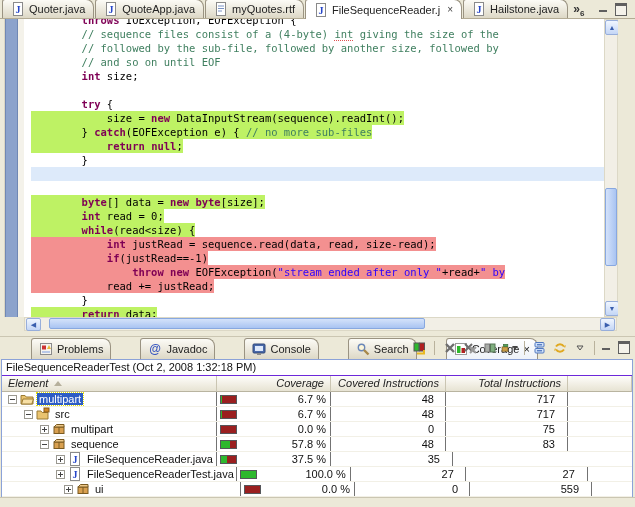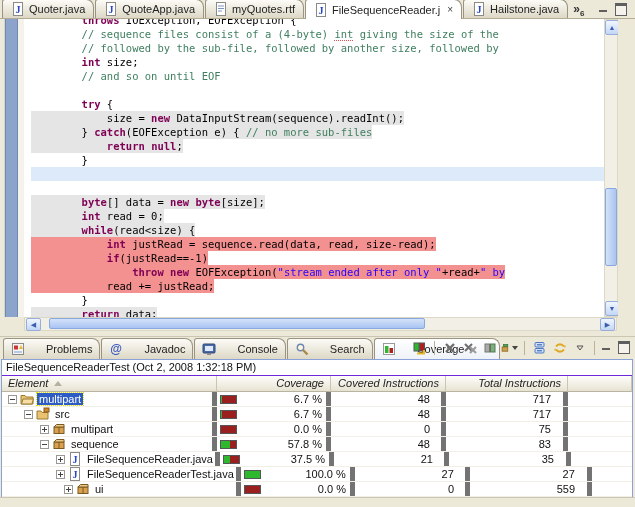--- a/index.html
+++ b/index.html
@@ -23,21 +23,21 @@
   .minbtn::after{content:"";position:absolute;left:1px;bottom:2px;width:8px;height:2px;background:#5f5f5f;}
   .maxbtn{width:10px;height:9px;border:1px solid #5f5f5f;border-top:3px solid #5f5f5f;background:#f4f2ea;}
   
   #ebody{position:absolute;top:19px;left:0;width:635px;height:298px;}
   #ruler{position:absolute;left:0;top:0;width:5px;height:100%;background:#eceadb;border-right:1px solid #d9d5c4;box-sizing:border-box;}
   #bluebar{position:absolute;left:5px;top:0;width:13px;height:100%;background:#8ca3cc;border-left:1px solid #7088b4;border-right:1px solid #7088b4;box-sizing:border-box;}
   #gutterstrip{position:absolute;left:18px;top:0;width:6px;height:100%;background:#f4f2ea;}
   #codearea{position:absolute;left:24px;top:0;width:580px;height:100%;background:#fff;overflow:hidden;}
   .cl{height:14px;line-height:14px;white-space:pre;font-family:"DejaVu Sans Mono",monospace;font-size:10.5px;color:#000;}
   .cl .hl{display:inline-block;margin-left:7px;}
-  .hl.green{background:#e5e5e5;}
+  .hl.green{background:#bef264;}
   .hl.red{background:#f39090;}
   .hl.blue{background:#ddeafa;}
   .cl.full .hl{display:block;margin-right:0;}
   .kw{color:#7f0055;font-weight:bold;}
   .cm{color:#3f7f5f;}
   .str{color:#2a00ff;}
   .msp{border-bottom:1px dotted #e05050;}
   
   #vscroll{position:absolute;left:604px;top:0;width:14px;height:298px;background:#f2efe6;border:1px solid #dcd8c6;box-sizing:border-box;}
   #rmargin{position:absolute;left:618px;top:0;width:17px;height:100%;background:#ece9d8;}
@@ -46,43 +46,43 @@
   #vup{top:0;left:0;} #vdown{bottom:0;left:0;}
   #vthumb{position:absolute;left:0;top:168px;width:12px;height:78px;
     background:linear-gradient(90deg,#d4e2fa,#a9c4f2);border:1px solid #88a8e0;border-radius:2px;box-sizing:border-box;}
   #hscroll{position:absolute;top:317px;left:24px;width:593px;height:14px;background:#f2efe6;border:1px solid #dcd8c6;box-sizing:border-box;}
   #hleft{left:1px;top:0;width:13px;height:11px;} #hright{right:1px;top:0;width:13px;height:11px;}
   #hthumb{position:absolute;left:24px;top:0;width:376px;height:11px;
     background:linear-gradient(#d4e2fa,#a9c4f2);border:1px solid #88a8e0;border-radius:2px;box-sizing:border-box;}
   
   #vtabbar{position:absolute;top:336px;left:0;width:635px;height:23px;box-sizing:border-box;
     border-top:1px solid #cbc6b2;display:flex;align-items:flex-end;padding-left:3px;}
-  .vtab{height:20px;display:flex;align-items:center;gap:21px;padding:0 7px;
+  .vtab{height:20px;display:flex;align-items:center;gap:4px;padding:0 7px;
     background:linear-gradient(#fcfbf6,#ddd8c6);border:1px solid #9a9382;border-bottom:none;
-    border-radius:3px 8px 0 0;font-size:11px;color:#222;white-space:nowrap;margin-right:1px;}
+    border-radius:3px 8px 0 0;font-size:11px;color:#222;white-space:nowrap;margin-right:1px;margin-left:28px;}
   .vtab.active{background:linear-gradient(#ffffff,#eef2f8);}
   #vtoolbar{position:absolute;right:5px;top:339px;display:flex;align-items:center;gap:3px;}
   .tbtn{width:17px;height:17px;display:flex;align-items:center;justify-content:center;}
   .vsep{width:1px;height:14px;background:#b9b29c;margin:0 3px;}
   .ddarrow{width:0;height:0;border-left:3px solid transparent;border-right:3px solid transparent;border-top:4px solid #444;margin-left:1px;}
   
   #vcontent{position:absolute;top:359px;left:1px;width:632px;height:138px;
     border:1px solid #8ba2d8;background:#fff;box-sizing:border-box;}
   #sessionbar{height:15px;line-height:15px;font-size:11px;color:#111;padding-left:4px;
     border-bottom:1px solid #6d28d9;white-space:nowrap;}
   #thead{display:flex;height:16px;font-style:italic;}
   .hcell{box-sizing:border-box;height:16px;line-height:15px;font-size:11px;color:#222;
     background:linear-gradient(#fefdfa,#e7e3d3);border-right:1px solid #cac5b2;border-bottom:1px solid #b9b4a0;
     padding:0 6px;display:flex;align-items:center;}
   .hcell.num{justify-content:flex-end;}
   .sorttri{width:0;height:0;border-left:4px solid transparent;border-right:4px solid transparent;
     border-bottom:5px solid #b6b09c;margin-left:6px;}
   .trow{display:flex;height:14px;align-items:center;}
   .cell{box-sizing:border-box;height:14px;display:flex;align-items:center;font-size:11px;color:#111;
-    border-right:5px solid #737373;}
+    border-right:1px solid #737373;}
   .cell.num{justify-content:flex-end;}
   .exp{width:9px;height:9px;box-sizing:border-box;border:1px solid #9a9890;background:#fff;position:relative;flex:0 0 9px;}
   .exp::before{content:"";position:absolute;left:1px;top:3px;width:5px;height:1px;background:#444;}
   .exp.plus::after{content:"";position:absolute;left:3px;top:1px;width:1px;height:5px;background:#444;}
   .tlabel{padding:0 2px;white-space:nowrap;}
   .tlabel.selected{background:#2d5cc5;color:#fff;outline:1px dotted #e8e400;}
   .covbar{width:17px;height:9px;border:1px solid #55565a;box-sizing:border-box;display:flex;margin-left:3px;background:#9a1f1f;}
   .covbar .g{background:#2eb82e;height:100%;}
   #bottomstrip{position:absolute;top:497px;left:0;width:635px;height:10px;background:#ece9d8;border-top:1px solid #cbc6b2;box-sizing:border-box;}
 </style>
@@ -149,22 +149,22 @@
   </div>
 
   <div id="ebody">
     <div id="ruler"></div>
     <div id="bluebar"></div>
     <div id="gutterstrip"></div>
     <div id="codearea">
         <div class="cl" style="margin-top: -6px;"><span class="hl none"><span class="pl">        </span><span class="kw">throws</span><span class="pl"> IOException, EOFException {</span></span></div>
         <div class="cl"><span class="hl none"><span class="pl">        </span><span class="cm">// sequence files consist of a (4-byte) </span><span class="cm msp">int</span><span class="cm"> giving the size of the</span></span></div>
         <div class="cl"><span class="hl none"><span class="pl">        </span><span class="cm">// followed by the sub-file, followed by another size, followed by</span></span></div>
+        <div class="cl"><span class="hl none"><span class="pl">        </span><span class="cm">// and so on until EOF</span></span></div>
         <div class="cl"><span class="hl none"><span class="pl">        </span><span class="kw">int</span><span class="pl"> size;</span></span></div>
-        <div class="cl"><span class="hl none"><span class="pl">        </span><span class="cm">// and so on until EOF</span></span></div>
         <div class="cl"><span class="hl none"><span class="pl">        </span></span></div>
         <div class="cl"><span class="hl none"><span class="pl">        </span><span class="kw">try</span><span class="pl"> {</span></span></div>
         <div class="cl"><span class="hl green"><span class="pl">            size = </span><span class="kw">new</span><span class="pl"> DataInputStream(sequence).readInt();</span></span></div>
         <div class="cl"><span class="hl green"><span class="pl">        } </span><span class="kw">catch</span><span class="pl">(EOFException e) { </span><span class="cm">// no more sub-files</span></span></div>
         <div class="cl"><span class="hl green"><span class="pl">            </span><span class="kw">return</span><span class="pl"> </span><span class="kw">null</span><span class="pl">;</span></span></div>
         <div class="cl"><span class="hl none"><span class="pl">        }</span></span></div>
         <div class="cl full"><span class="hl blue"><span class="pl"> </span></span></div>
         <div class="cl"><span class="hl none"><span class="pl"></span></span></div>
         <div class="cl"><span class="hl green"><span class="pl">        </span><span class="kw">byte</span><span class="pl">[] data = </span><span class="kw">new</span><span class="pl"> </span><span class="kw">byte</span><span class="pl">[size];</span></span></div>
         <div class="cl"><span class="hl green"><span class="pl">        </span><span class="kw">int</span><span class="pl"> read = 0;</span></span></div>
@@ -444,23 +444,20 @@
             </span>
             <span class="tlabel">FileSequenceReader.java</span>
           </div>
           <div class="cell" style="flex: 0 0 114px;">
             <span class="covbar">
               <span class="g" style="width: 6px;"></span>
             </span>
             <span style="flex: 1 1 0%;"></span>
             <span style="padding-right: 4px;">37.5 %</span>
           </div>
-          <div class="cell num" style="flex: 0 0 115px;">
-            <span style="padding-right: 11px;">21</span>
-          </div>
           <div class="cell num" style="flex: 0 0 122px;">
             <span style="padding-right: 12px;">35</span>
           </div>
           <div class="cell" style="flex: 1 1 0%; border-right: none;"></div>
         </div>
         <div class="trow" style="border-bottom: 1px solid rgb(242, 240, 230);">
           <div class="cell" style="flex: 0 0 215px;">
             <span style="display: inline-block; width: 54px;"></span>
             <span class="exp plus"></span>
             <span class="icon" style="margin: 0px 3px;">

